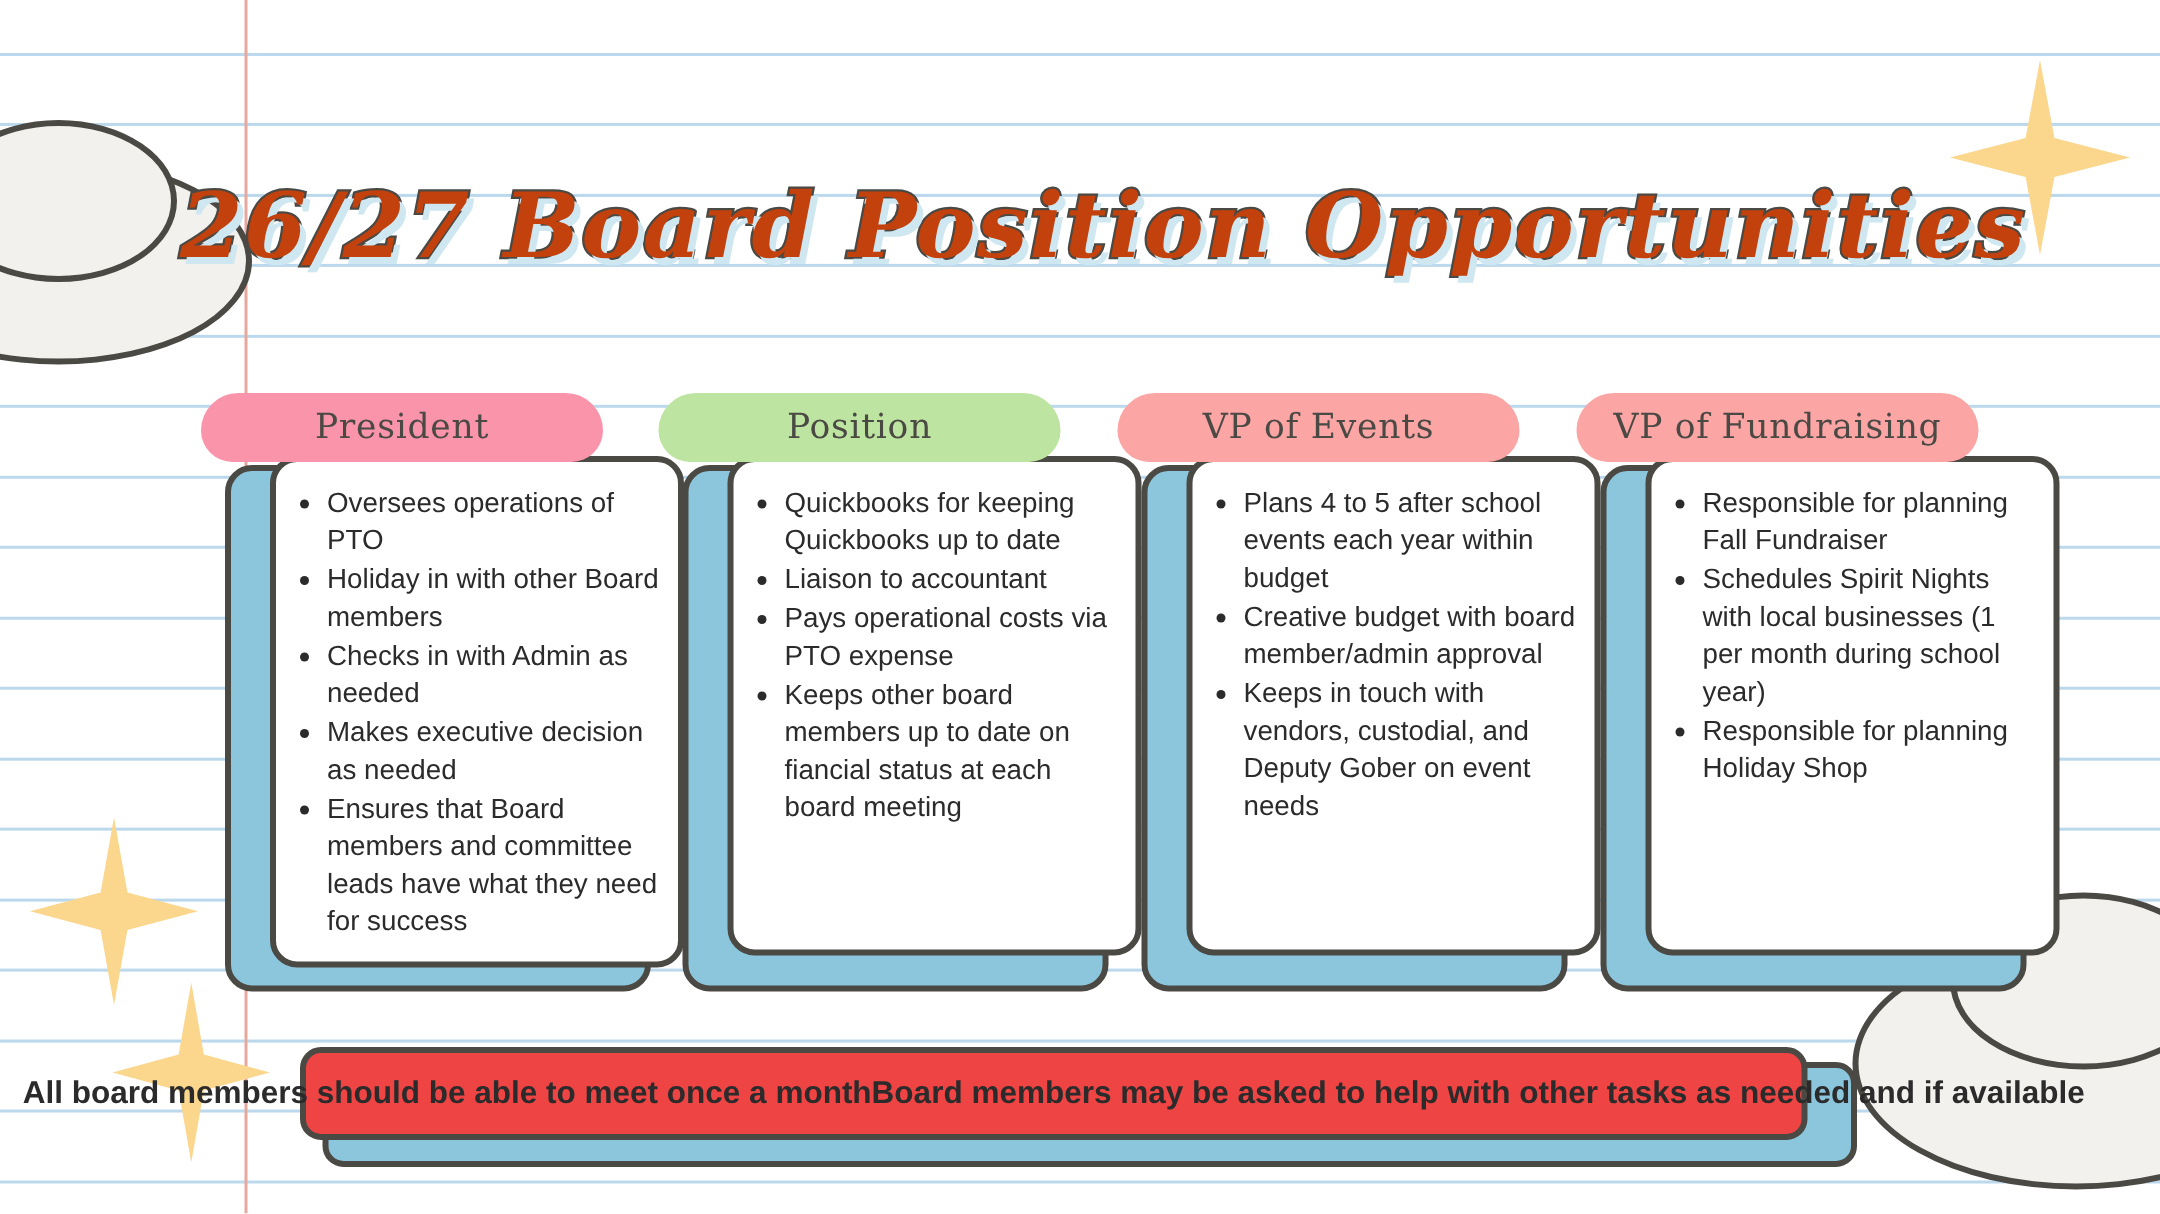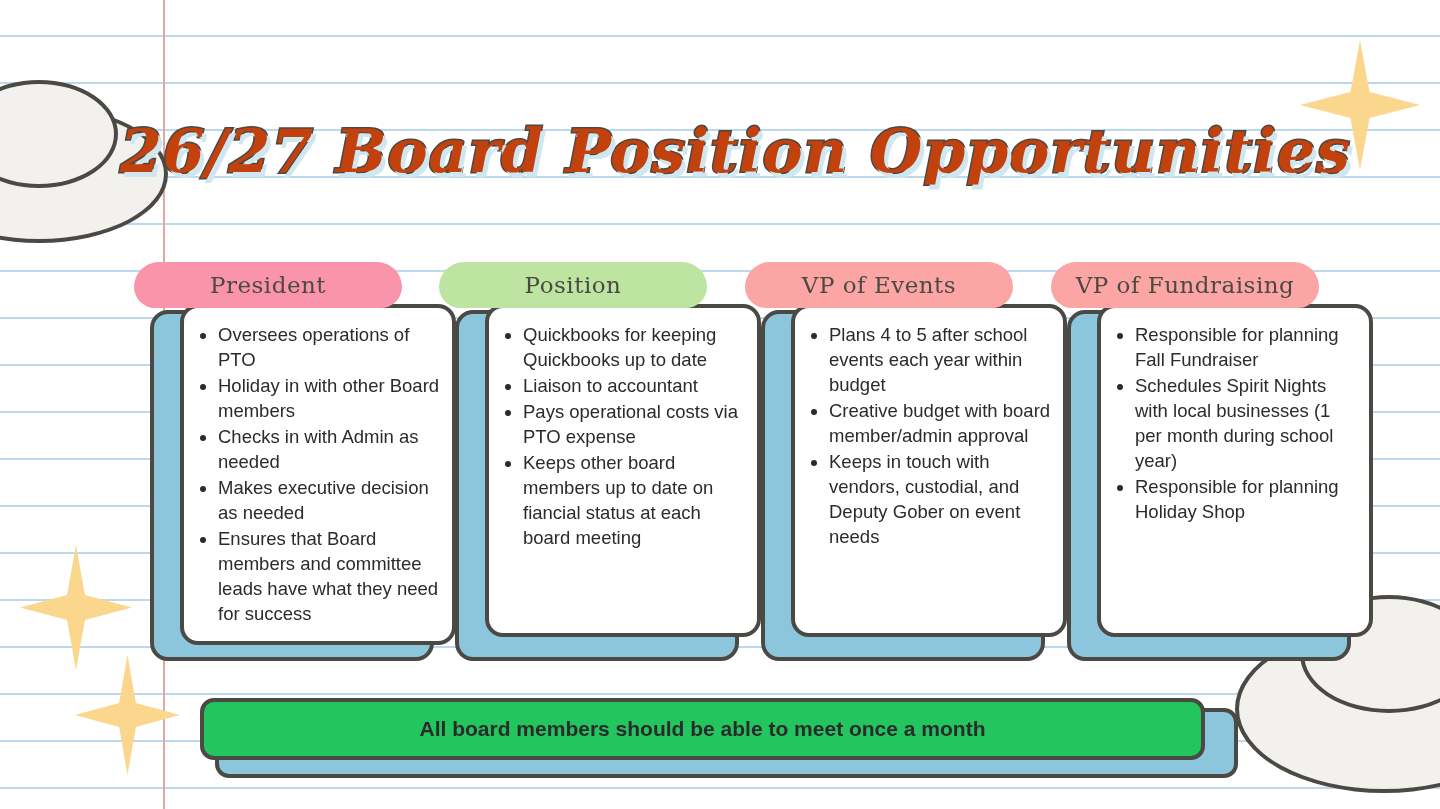--- a/index.html
+++ b/index.html
@@ -183,21 +183,21 @@
     border: 4px solid #4b4944;
     border-radius: 14px;
     z-index: 1;
   }
   #footer {
     position: absolute;
     left: 200px;
     top: 698px;
     width: 1005px;
     height: 62px;
-    background: #22c55e;
+    background: #ef4444;
     border: 4px solid #4b4944;
     border-radius: 14px;
     z-index: 2;
     display: flex;
     align-items: center;
     justify-content: center;
     box-sizing: border-box;
   }
   .footer-line {
     font-family: "Liberation Sans", sans-serif;
@@ -284,13 +284,14 @@
         <li>Responsible for planning Holiday Shop</li>
       </ul>
     </div>
   </div>
 
 </div>
 
 <div id="footer-shadow"></div>
 <div id="footer">
   <div class="footer-line">All board members should be able to meet once a month</div>
+  <div class="footer-line">Board members may be asked to help with other tasks as needed and if available</div>
 </div>
 
 </body></html>

